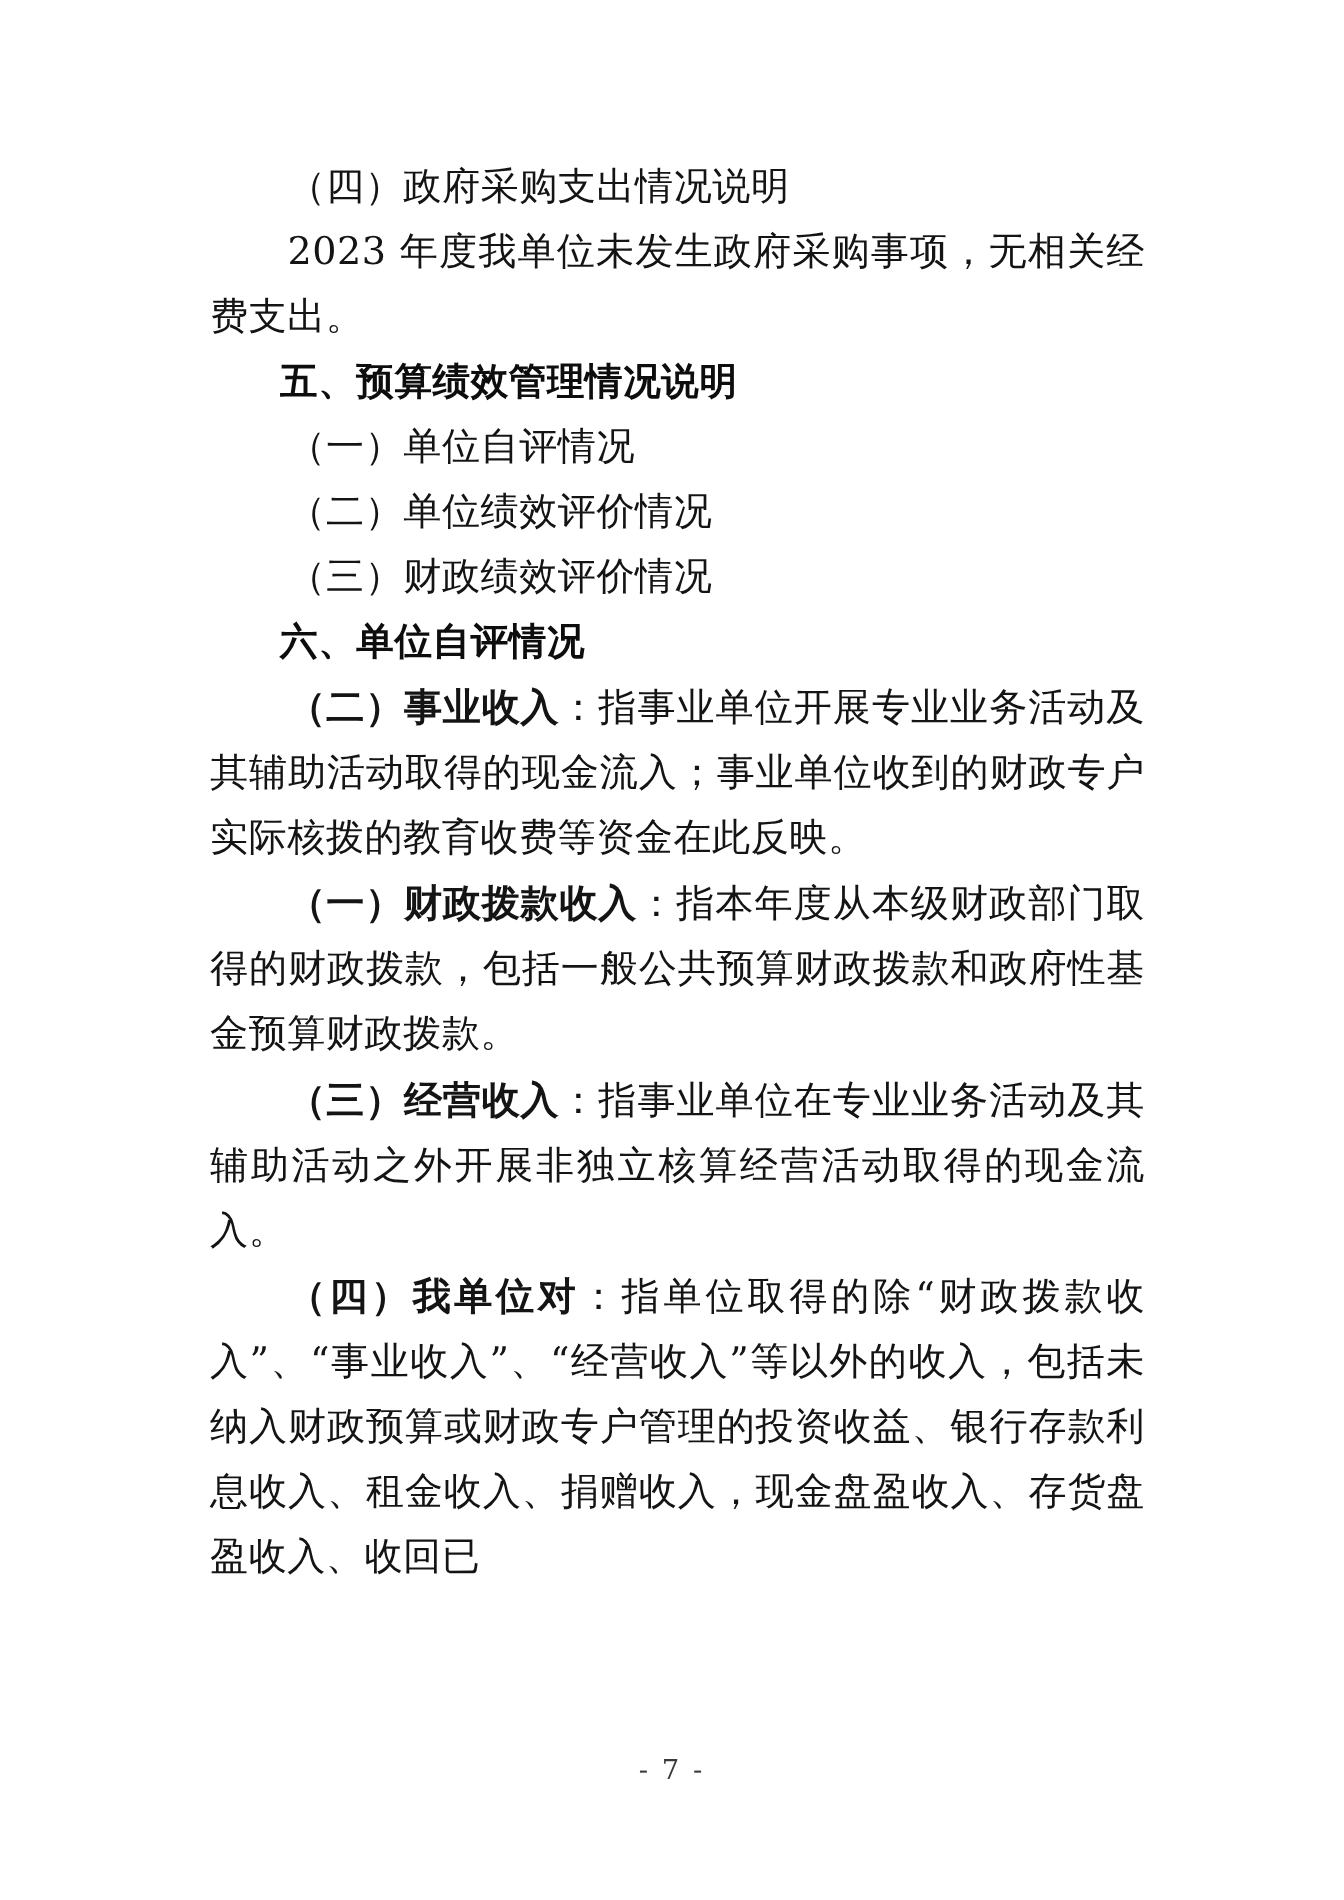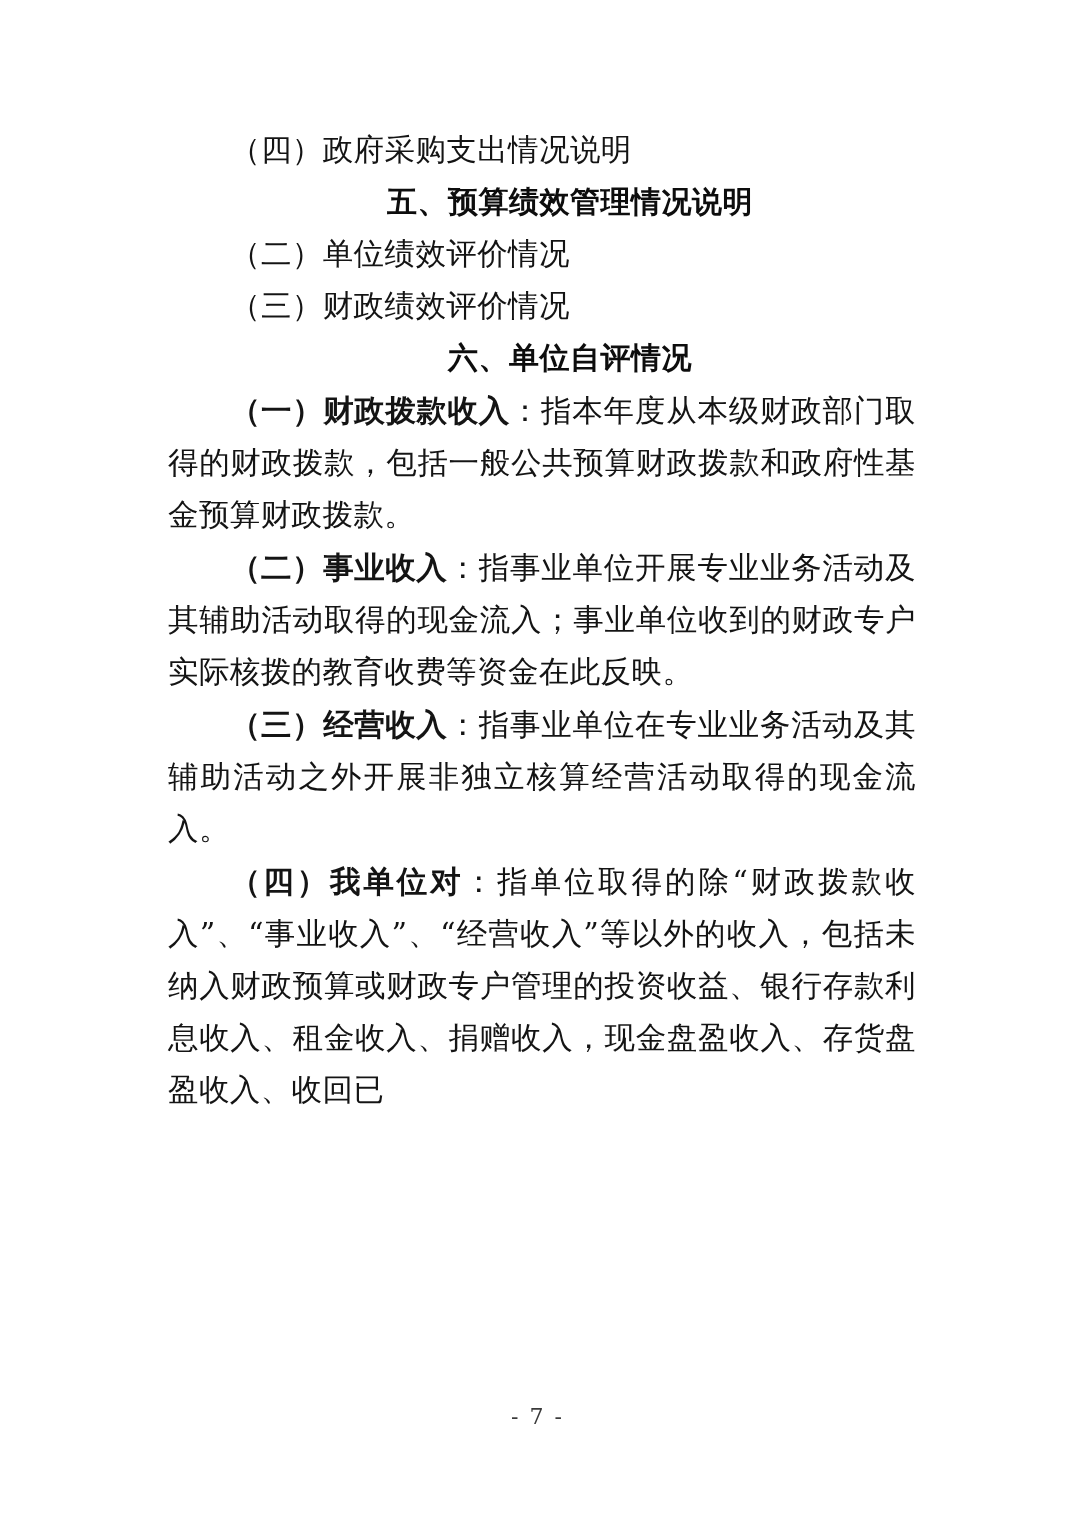--- a/index.html
+++ b/index.html
@@ -51,21 +51,20 @@
   
   .section-head {
     font-family: "DejaVu Sans", "Liberation Sans", sans-serif;
     font-size: 30px;
     line-height: 52px;
     font-weight: 700;
     letter-spacing: 0.5px;
     text-indent: 56px;
     margin: 0;
     color: #0d0d0d;
-    text-align: center;
   }
 
   
   .sub-head {
     font-size: 30.5px;
     line-height: 52px;
     letter-spacing: 0.4px;
     text-indent: 62px;
     margin: 0;
     color: #141414;
@@ -89,25 +88,27 @@
     letter-spacing: 2px;
   }
 </style>
 </head>
 <body>
 
 <div class="page">
 
   <div class="content" id="body-flow">
       <p class="sub-head">（四）政府采购支出情况说明</p>
+      <p class="para indent">2023 年度我单位未发生政府采购事项，无相关经费支出。</p>
       <p class="section-head">五、预算绩效管理情况说明</p>
+      <p class="sub-head">（一）单位自评情况</p>
       <p class="sub-head">（二）单位绩效评价情况</p>
       <p class="sub-head">（三）财政绩效评价情况</p>
       <p class="section-head">六、单位自评情况</p>
+      <p class="para indent"><span class="term">（二）事业收入</span><span>：指事业单位开展专业业务活动及其辅助活动取得的现金流入；事业单位收到的财政专户实际核拨的教育收费等资金在此反映。</span></p>
       <p class="para indent"><span class="term">（一）财政拨款收入</span><span>：指本年度从本级财政部门取得的财政拨款，包括一般公共预算财政拨款和政府性基金预算财政拨款。</span></p>
-      <p class="para indent"><span class="term">（二）事业收入</span><span>：指事业单位开展专业业务活动及其辅助活动取得的现金流入；事业单位收到的财政专户实际核拨的教育收费等资金在此反映。</span></p>
       <p class="para indent"><span class="term">（三）经营收入</span><span>：指事业单位在专业业务活动及其辅助活动之外开展非独立核算经营活动取得的现金流入。</span></p>
       <p class="para indent"><span class="term">（四）我单位对</span><span>：指单位取得的除“财政拨款收入”、“事业收入”、“经营收入”等以外的收入，包括未纳入财政预算或财政专户管理的投资收益、银行存款利息收入、租金收入、捐赠收入，现金盘盈收入、存货盘盈收入、收回已</span></p>
     </div>
 
   <div class="footer">- 7 -</div>
 
 </div>
 
 </body></html>

